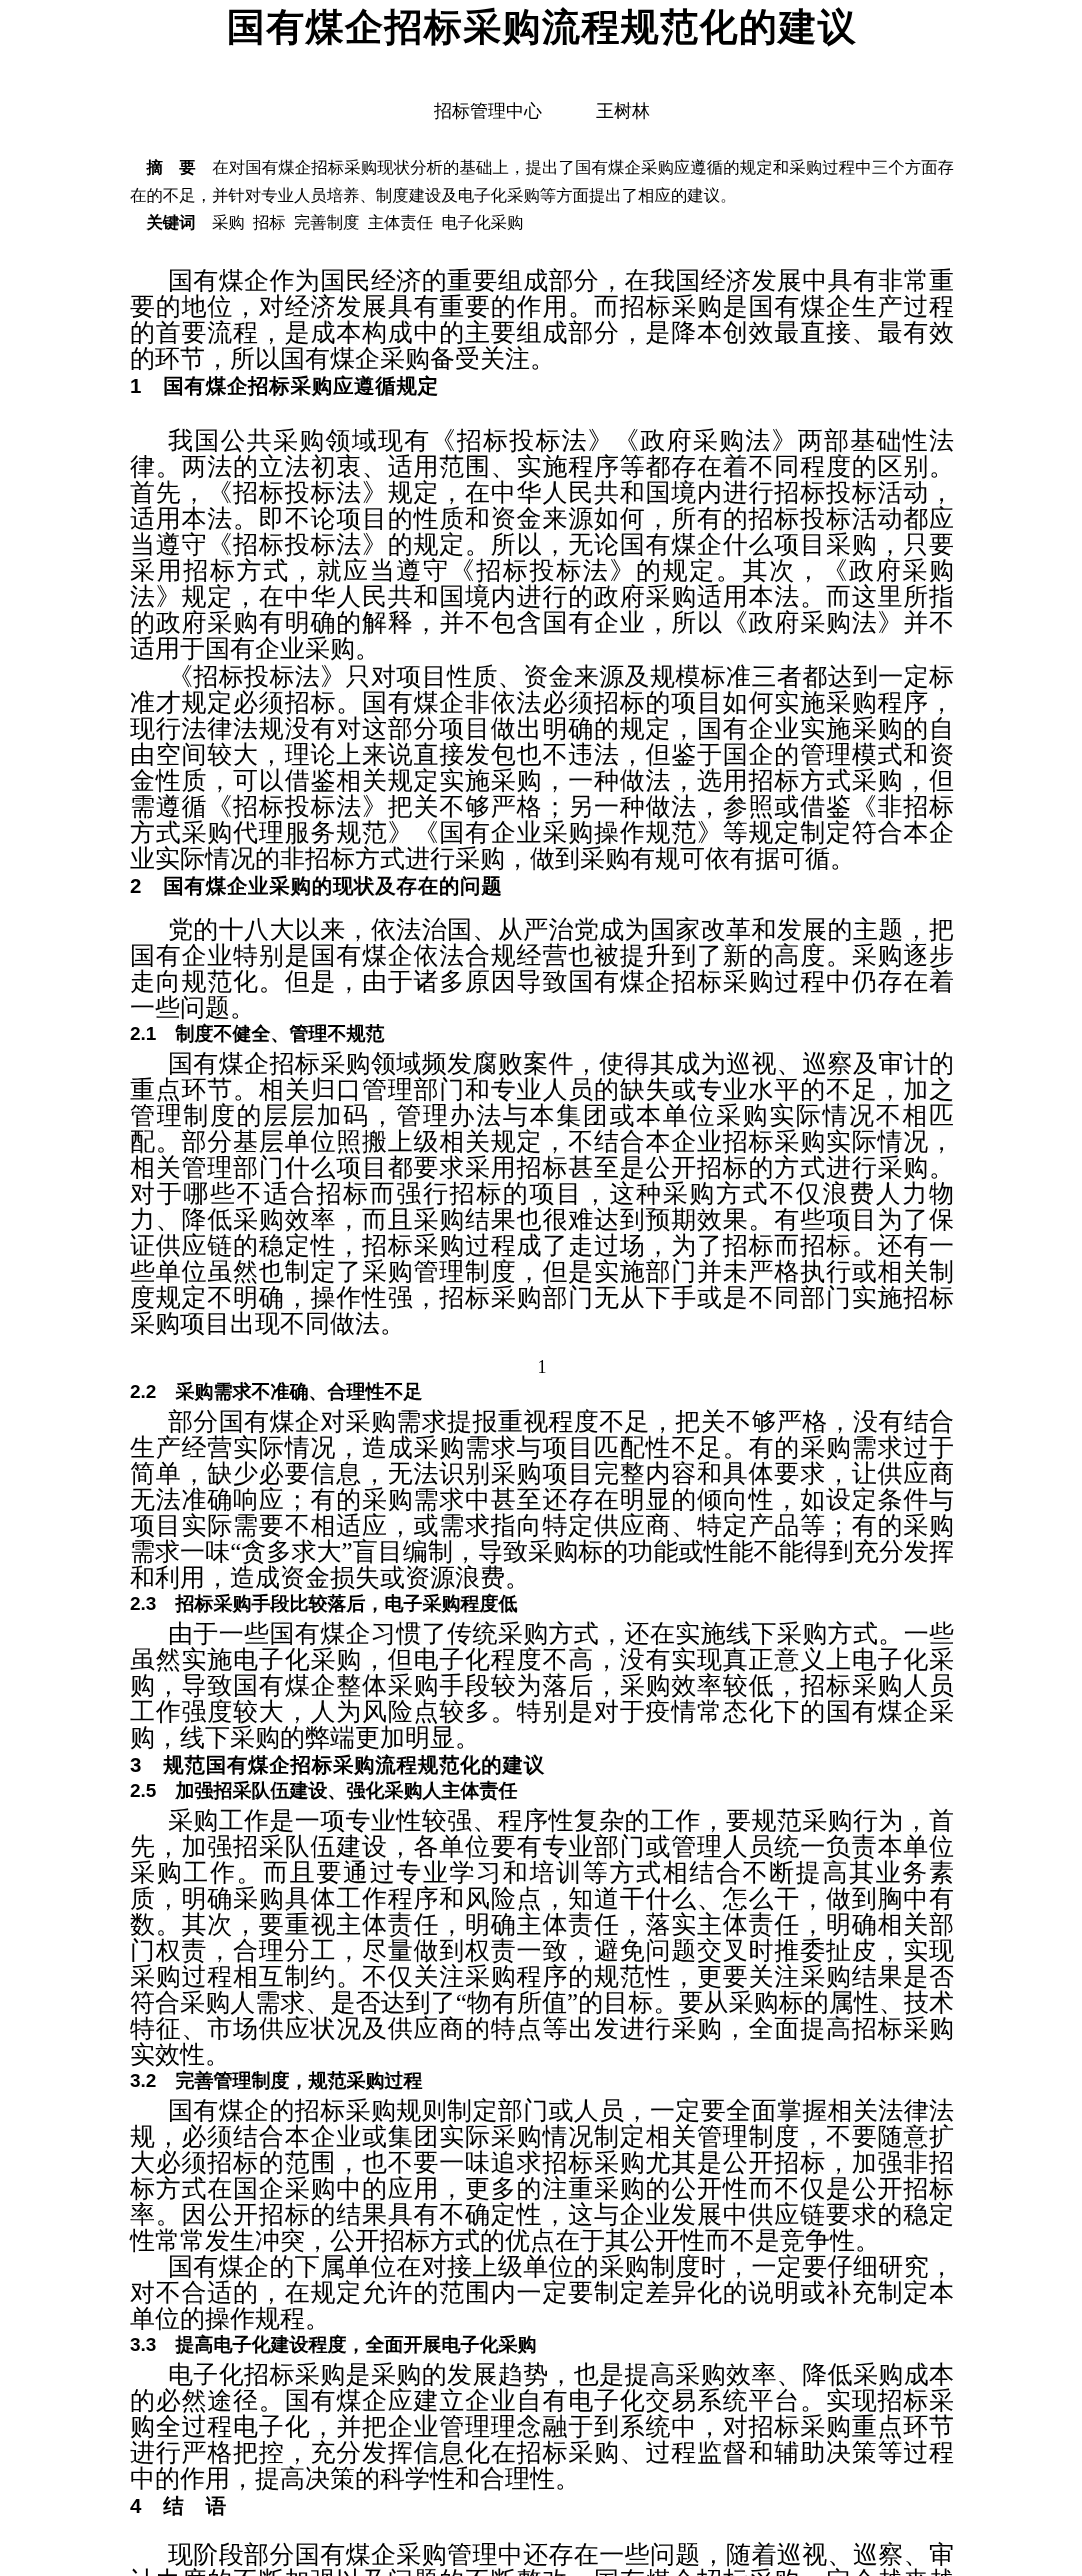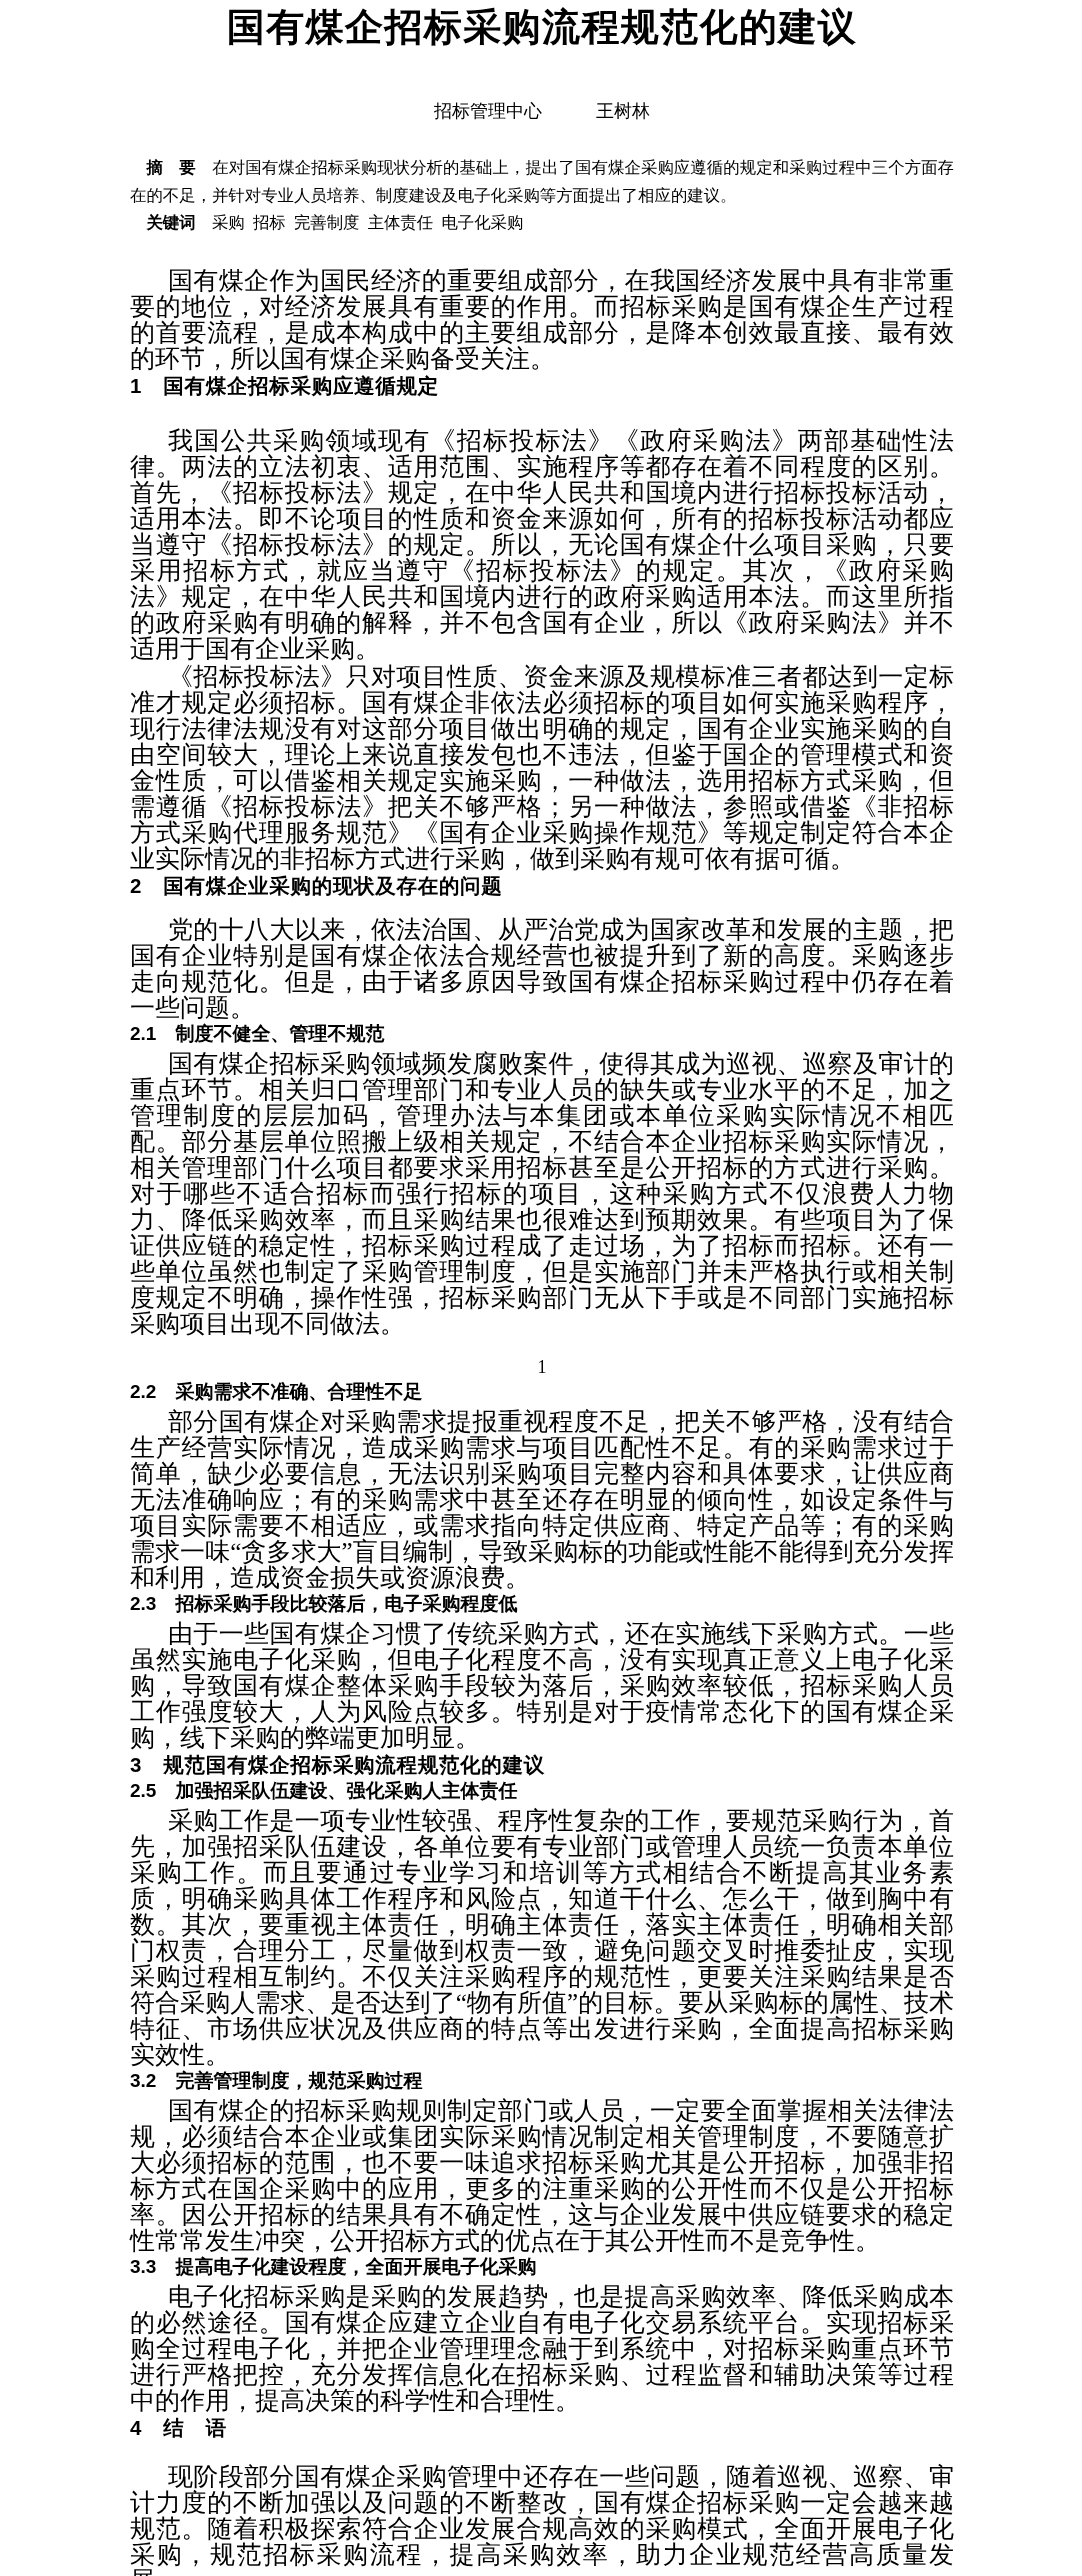--- a/index.html
+++ b/index.html
@@ -126,20 +126,21 @@
   <h3 class="subsec mt-h3">2.3　招标采购手段比较落后，电子采购程度低</h3>
   <p class="para mt-p">由于一些国有煤企习惯了传统采购方式，还在实施线下采购方式。一些虽然实施电子化采购，但电子化程度不高，没有实现真正意义上电子化采购，导致国有煤企整体采购手段较为落后，采购效率较低，招标采购人员工作强度较大，人为风险点较多。特别是对于疫情常态化下的国有煤企采购，线下采购的弊端更加明显。</p>
 
   <h2 class="sec mt-h2-3">3　规范国有煤企招标采购流程规范化的建议</h2>
 
   <h3 class="subsec mt-h3-big">2.5　加强招采队伍建设、强化采购人主体责任</h3>
   <p class="para mt-p">采购工作是一项专业性较强、程序性复杂的工作，要规范采购行为，首先，加强招采队伍建设，各单位要有专业部门或管理人员统一负责本单位采购工作。而且要通过专业学习和培训等方式相结合不断提高其业务素质，明确采购具体工作程序和风险点，知道干什么、怎么干，做到胸中有数。其次，要重视主体责任，明确主体责任，落实主体责任，明确相关部门权责，合理分工，尽量做到权责一致，避免问题交叉时推委扯皮，实现采购过程相互制约。不仅关注采购程序的规范性，更要关注采购结果是否符合采购人需求、是否达到了“物有所值”的目标。要从采购标的属性、技术特征、市场供应状况及供应商的特点等出发进行采购，全面提高招标采购实效性。</p>
 
   <h3 class="subsec mt-h3">3.2　完善管理制度，规范采购过程</h3>
   <p class="para mt-p">国有煤企的招标采购规则制定部门或人员，一定要全面掌握相关法律法规，必须结合本企业或集团实际采购情况制定相关管理制度，不要随意扩大必须招标的范围，也不要一味追求招标采购尤其是公开招标，加强非招标方式在国企采购中的应用，更多的注重采购的公开性而不仅是公开招标率。因公开招标的结果具有不确定性，这与企业发展中供应链要求的稳定性常常发生冲突，公开招标方式的优点在于其公开性而不是竞争性。</p>
+  <p class="para">国有煤企的下属单位在对接上级单位的采购制度时，一定要仔细研究，对不合适的，在规定允许的范围内一定要制定差异化的说明或补充制定本单位的操作规程。</p>
 
   <h3 class="subsec mt-h3">3.3　提高电子化建设程度，全面开展电子化采购</h3>
   <p class="para mt-p">电子化招标采购是采购的发展趋势，也是提高采购效率、降低采购成本的必然途径。国有煤企应建立企业自有电子化交易系统平台。实现招标采购全过程电子化，并把企业管理理念融于到系统中，对招标采购重点环节进行严格把控，充分发挥信息化在招标采购、过程监督和辅助决策等过程中的作用，提高决策的科学性和合理性。</p>
 
   <h2 class="sec mt-h2-4">4　结　语</h2>
   <p class="para mt-concl">现阶段部分国有煤企采购管理中还存在一些问题，随着巡视、巡察、审计力度的不断加强以及问题的不断整改，国有煤企招标采购一定会越来越规范。随着积极探索符合企业发展合规高效的采购模式，全面开展电子化采购，规范招标采购流程，提高采购效率，助力企业规范经营高质量发展。</p>
 
   <p class="bio"><b>作者简介：</b><span>王树林（1979-），男，工程师。2004 年毕业于沈阳工业大学工程管理专业，现任招标管理中心工程服务招标部主任。联系电话：13941007015。</span></p>
 
   <div class="pagenum last">2</div>

